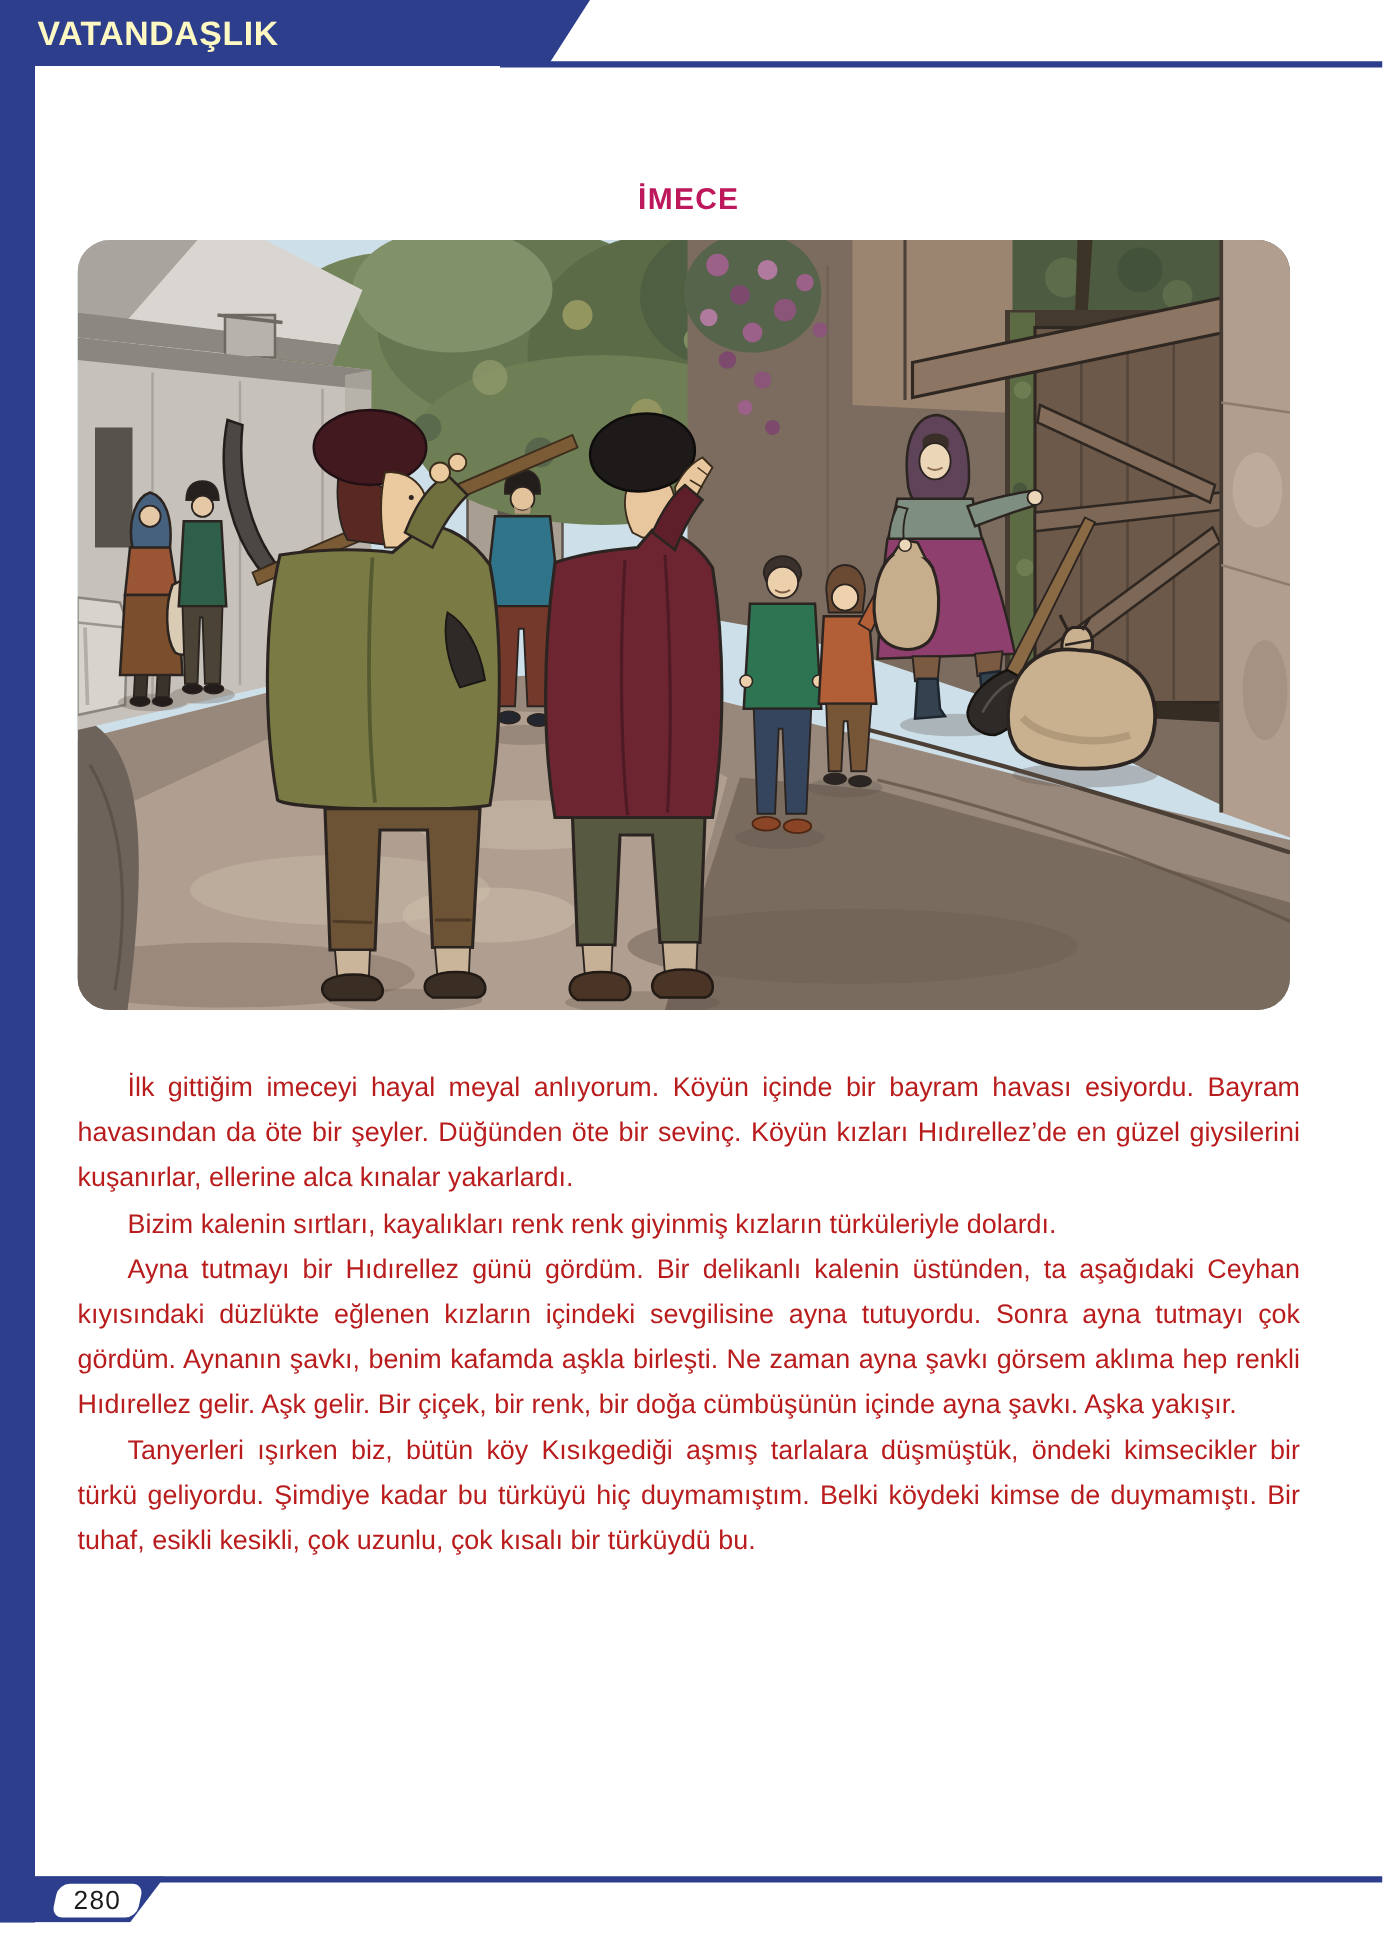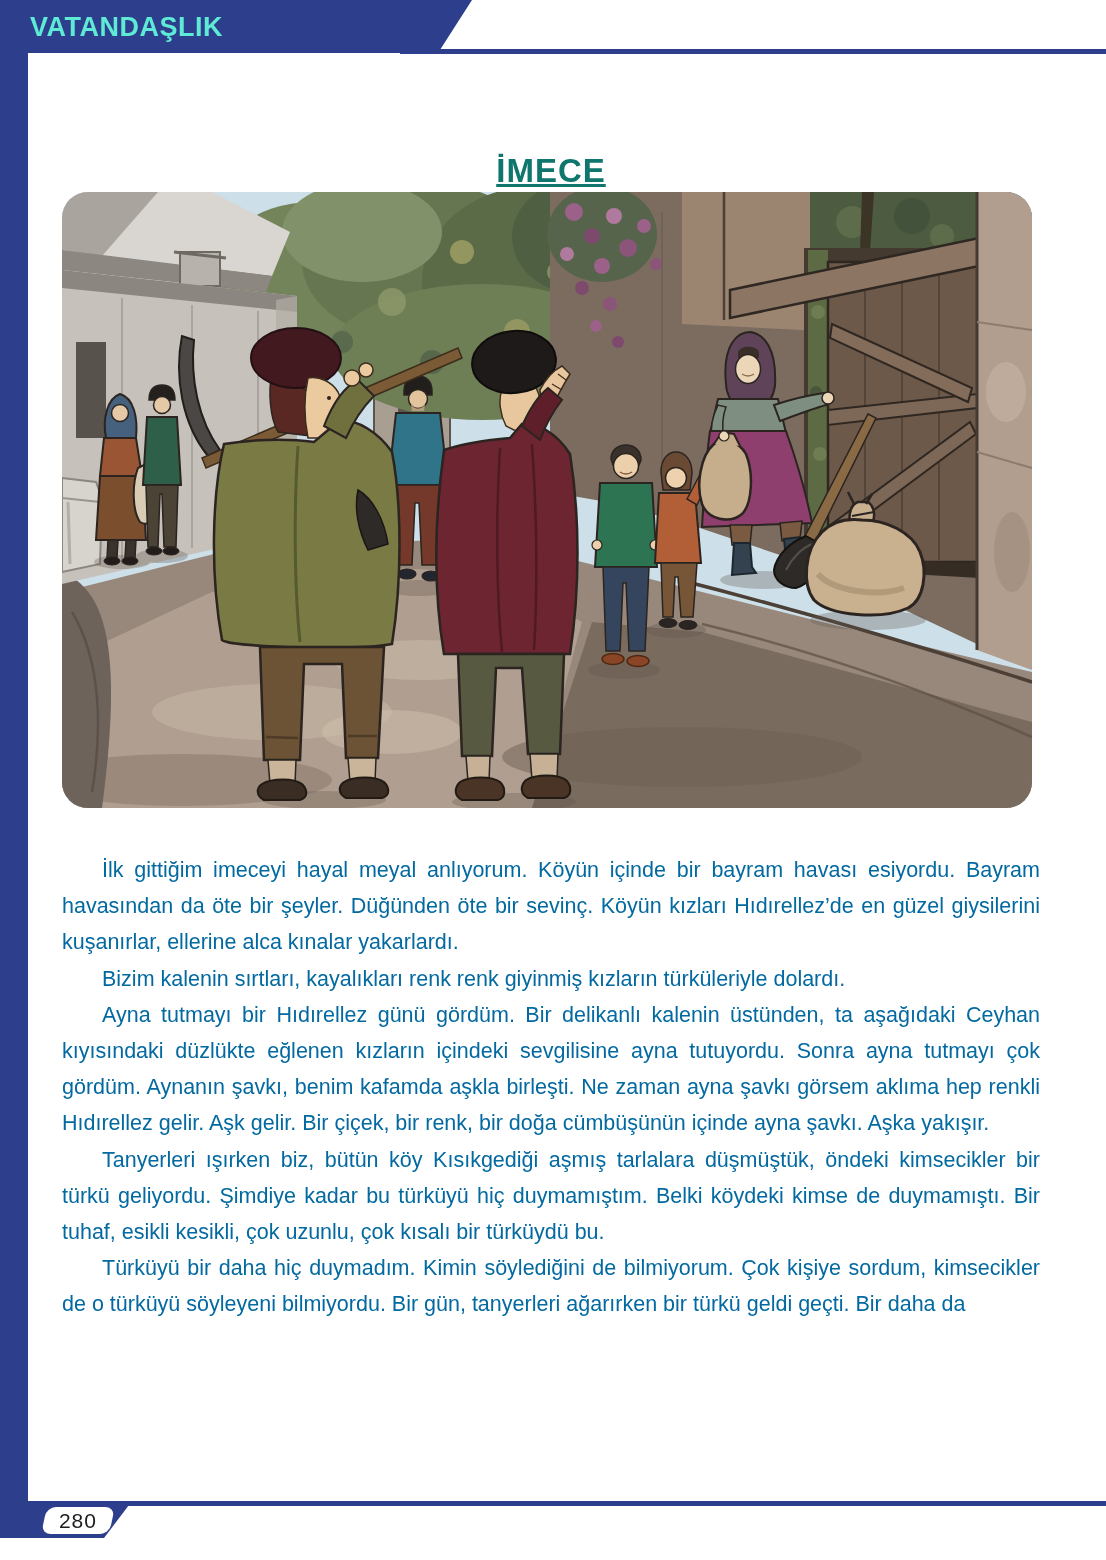--- a/index.html
+++ b/index.html
@@ -2,29 +2,29 @@
 <html><head>
 <meta charset="utf-8">
 <style>
   html,body{margin:0;padding:0;background:#ffffff;}
   body{width:1106px;height:1560px;position:relative;font-family:"Liberation Sans",sans-serif;overflow:hidden;}
   .page{position:absolute;inset:0;background:#fff;}
   :root{--blue:#2d3f8c;}
   .left-strip{position:absolute;left:0;top:0;width:28px;height:1538px;background:var(--blue);}
   .header-bar{position:absolute;left:0;top:0;width:472px;height:53px;background:var(--blue);
     clip-path:polygon(0 0,472px 0,438px 53px,0 53px);display:flex;align-items:center;}
-  .header-title{color:#5eead4;font-size:27px;font-weight:bold;letter-spacing:.5px;padding-left:30px;padding-top:2px;}
+  .header-title{color:#fef9c3;font-size:27px;font-weight:bold;letter-spacing:.5px;padding-left:30px;padding-top:2px;}
   .header-line{position:absolute;left:400px;right:0;top:49px;height:4.5px;background:var(--blue);}
   .article-title{position:absolute;left:62px;top:130px;width:978px;text-align:center;
-    font-size:33px;font-weight:bold;color:#0f766e;letter-spacing:1px;text-decoration:underline;}
+    font-size:24px;font-weight:bold;color:#be185d;letter-spacing:1px;}
   .illustration{position:absolute;left:62px;top:192px;width:970px;height:616px;border-radius:26px;
     overflow:hidden;background:#cddfe9;}
   .illustration svg{display:block;}
   .article-body{position:absolute;left:62px;top:852px;width:978px;font-size:21.5px;line-height:36.2px;
-    color:#0369a1;text-align:justify;}
+    color:#b91c1c;text-align:justify;}
   .article-body p{margin:0;text-indent:40px;}
   .footer-line{position:absolute;left:0;right:0;top:1501px;height:4.5px;background:var(--blue);}
   .footer-tab{position:absolute;left:0;top:1501px;width:132px;height:37px;background:var(--blue);
     clip-path:polygon(0 0,132px 0,104px 37px,0 37px);}
   .page-badge{position:absolute;left:44px;top:1507px;width:68px;height:27px;background:#fff;border-radius:9px;
     transform:skewX(-12deg);display:flex;align-items:center;justify-content:center;}
   .page-badge span{transform:skewX(12deg);font-size:21px;color:#1c1c1c;letter-spacing:1px;}
 </style>
 </head>
 <body>
@@ -298,21 +298,20 @@
         <path d="M464,588 C474,582 496,582 504,588 C510,594 510,604 502,606 L466,606 C458,602 458,594 464,588 Z" fill="#4a3425" stroke="#221a14" stroke-width="2"></path>
       </g>
     </svg>
   </div>
 
   <div class="article-body">
     <p>İlk gittiğim imeceyi hayal meyal anlıyorum. Köyün içinde bir bayram havası esiyordu. Bayram havasından da öte bir şeyler. Düğünden öte bir sevinç. Köyün kızları Hıdırellez’de en güzel giysilerini kuşanırlar, ellerine alca kınalar yakarlardı.</p>
     <p>Bizim kalenin sırtları, kayalıkları renk renk giyinmiş kızların türküleriyle dolardı.</p>
     <p>Ayna tutmayı bir Hıdırellez günü gördüm. Bir delikanlı kalenin üstünden, ta aşağıdaki Ceyhan kıyısındaki düzlükte eğlenen kızların içindeki sevgilisine ayna tutuyordu. Sonra ayna tutmayı çok gördüm. Aynanın şavkı, benim kafamda aşkla birleşti. Ne zaman ayna şavkı görsem aklıma hep renkli Hıdırellez gelir. Aşk gelir. Bir çiçek, bir renk, bir doğa cümbüşünün içinde ayna şavkı. Aşka yakışır.</p>
     <p>Tanyerleri ışırken biz, bütün köy Kısıkgediği aşmış tarlalara düşmüştük, öndeki kimsecikler bir türkü geliyordu. Şimdiye kadar bu türküyü hiç duymamıştım. Belki köydeki kimse de duymamıştı. Bir tuhaf, esikli kesikli, çok uzunlu, çok kısalı bir türküydü bu.</p>
-    <p>Türküyü bir daha hiç duymadım. Kimin söylediğini de bilmiyorum. Çok kişiye sordum, kimsecikler de o türküyü söyleyeni bilmiyordu. Bir gün, tanyerleri ağarırken bir türkü geldi geçti. Bir daha da</p>
   </div>
 
   <div class="footer-line"></div>
   <div class="footer-tab"></div>
   <div class="page-badge">
     <span>280</span>
   </div>
 
 </div>
 

